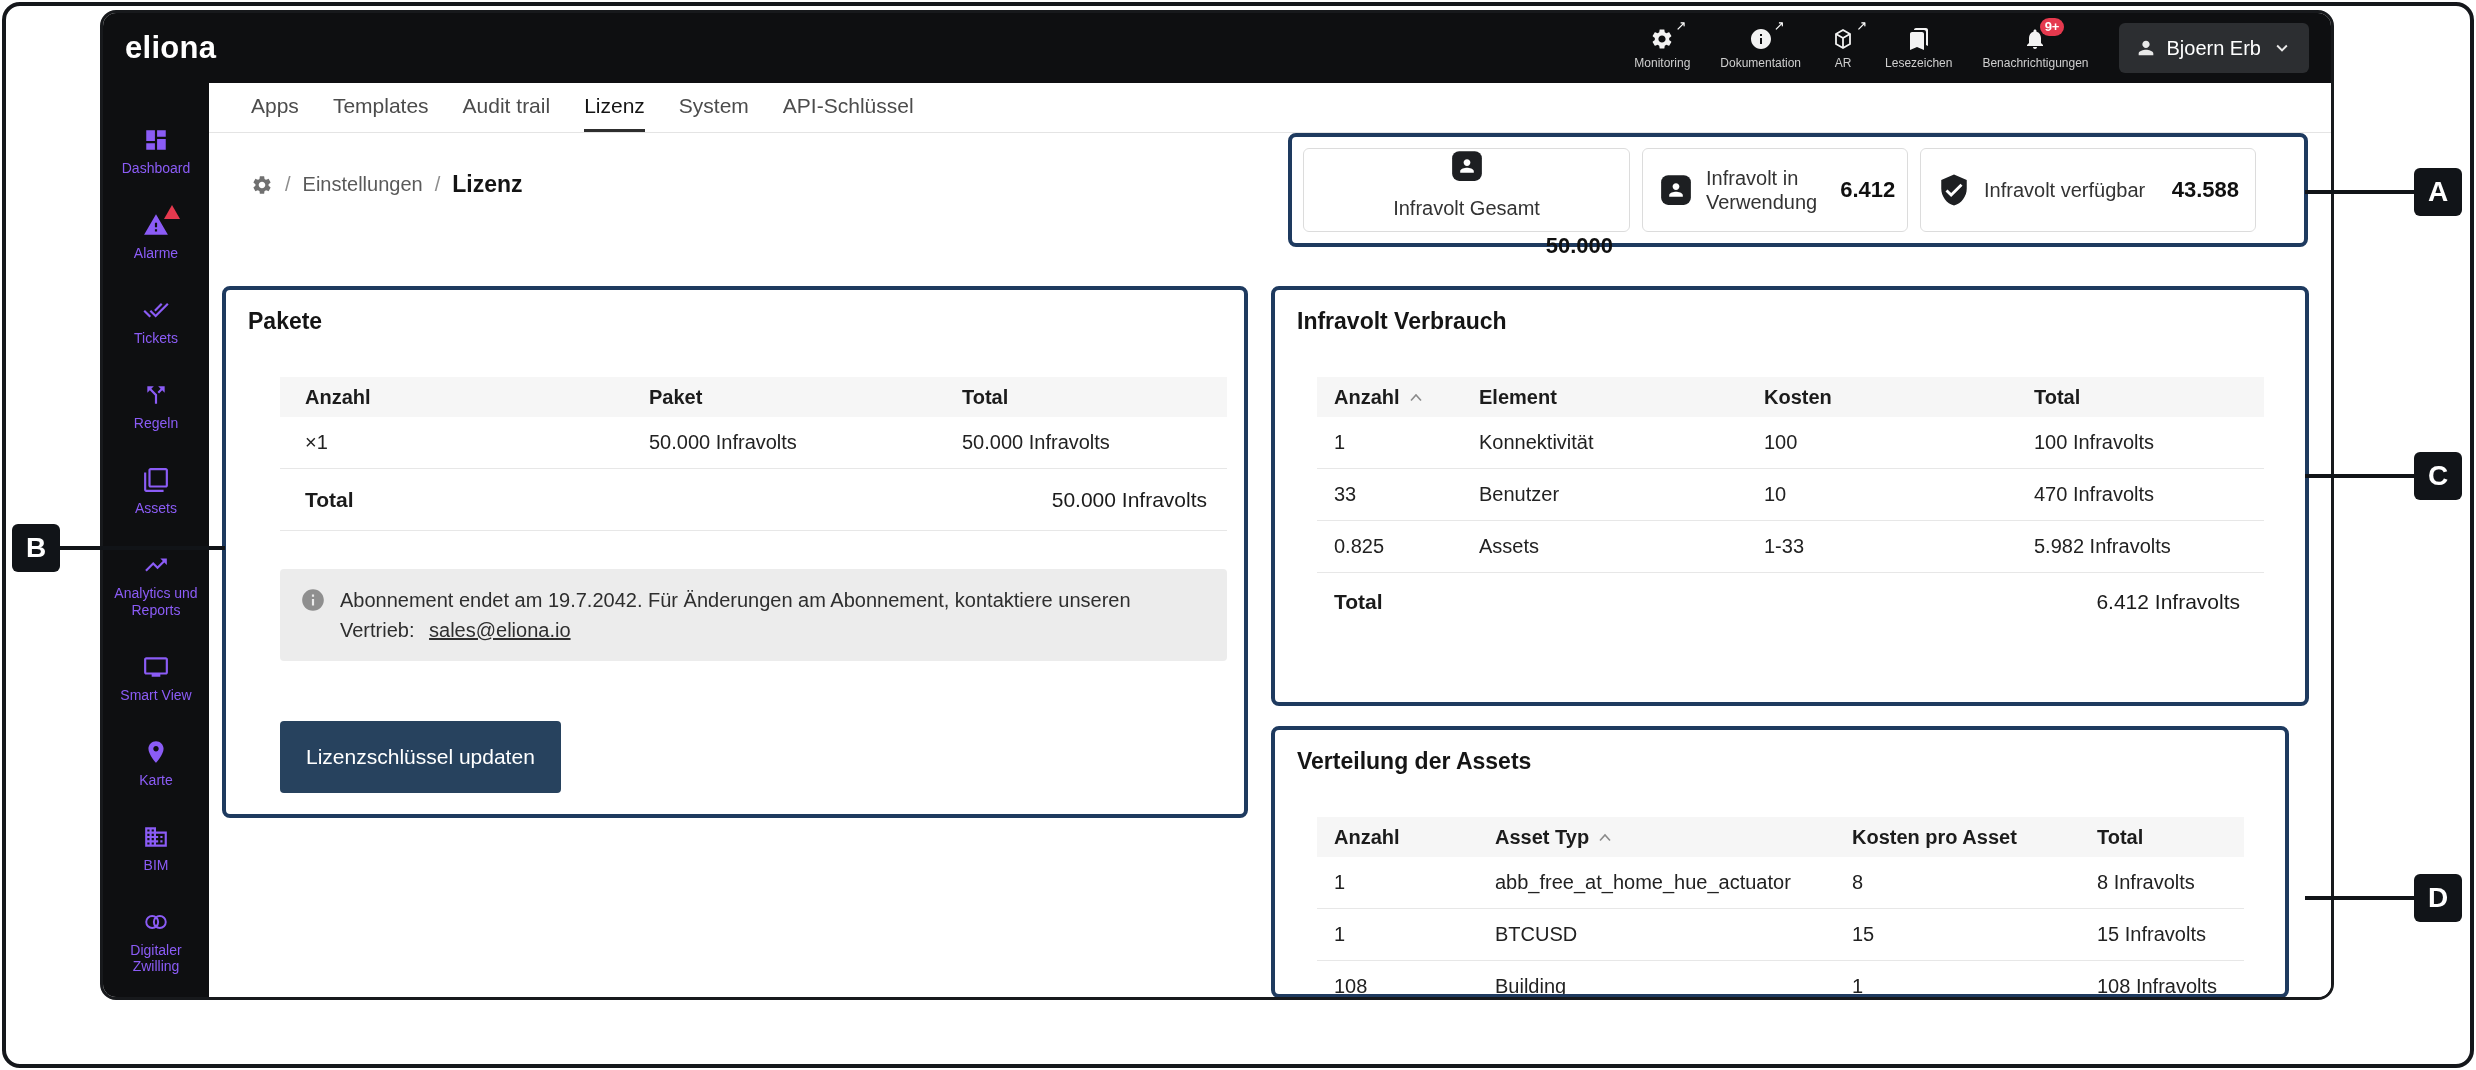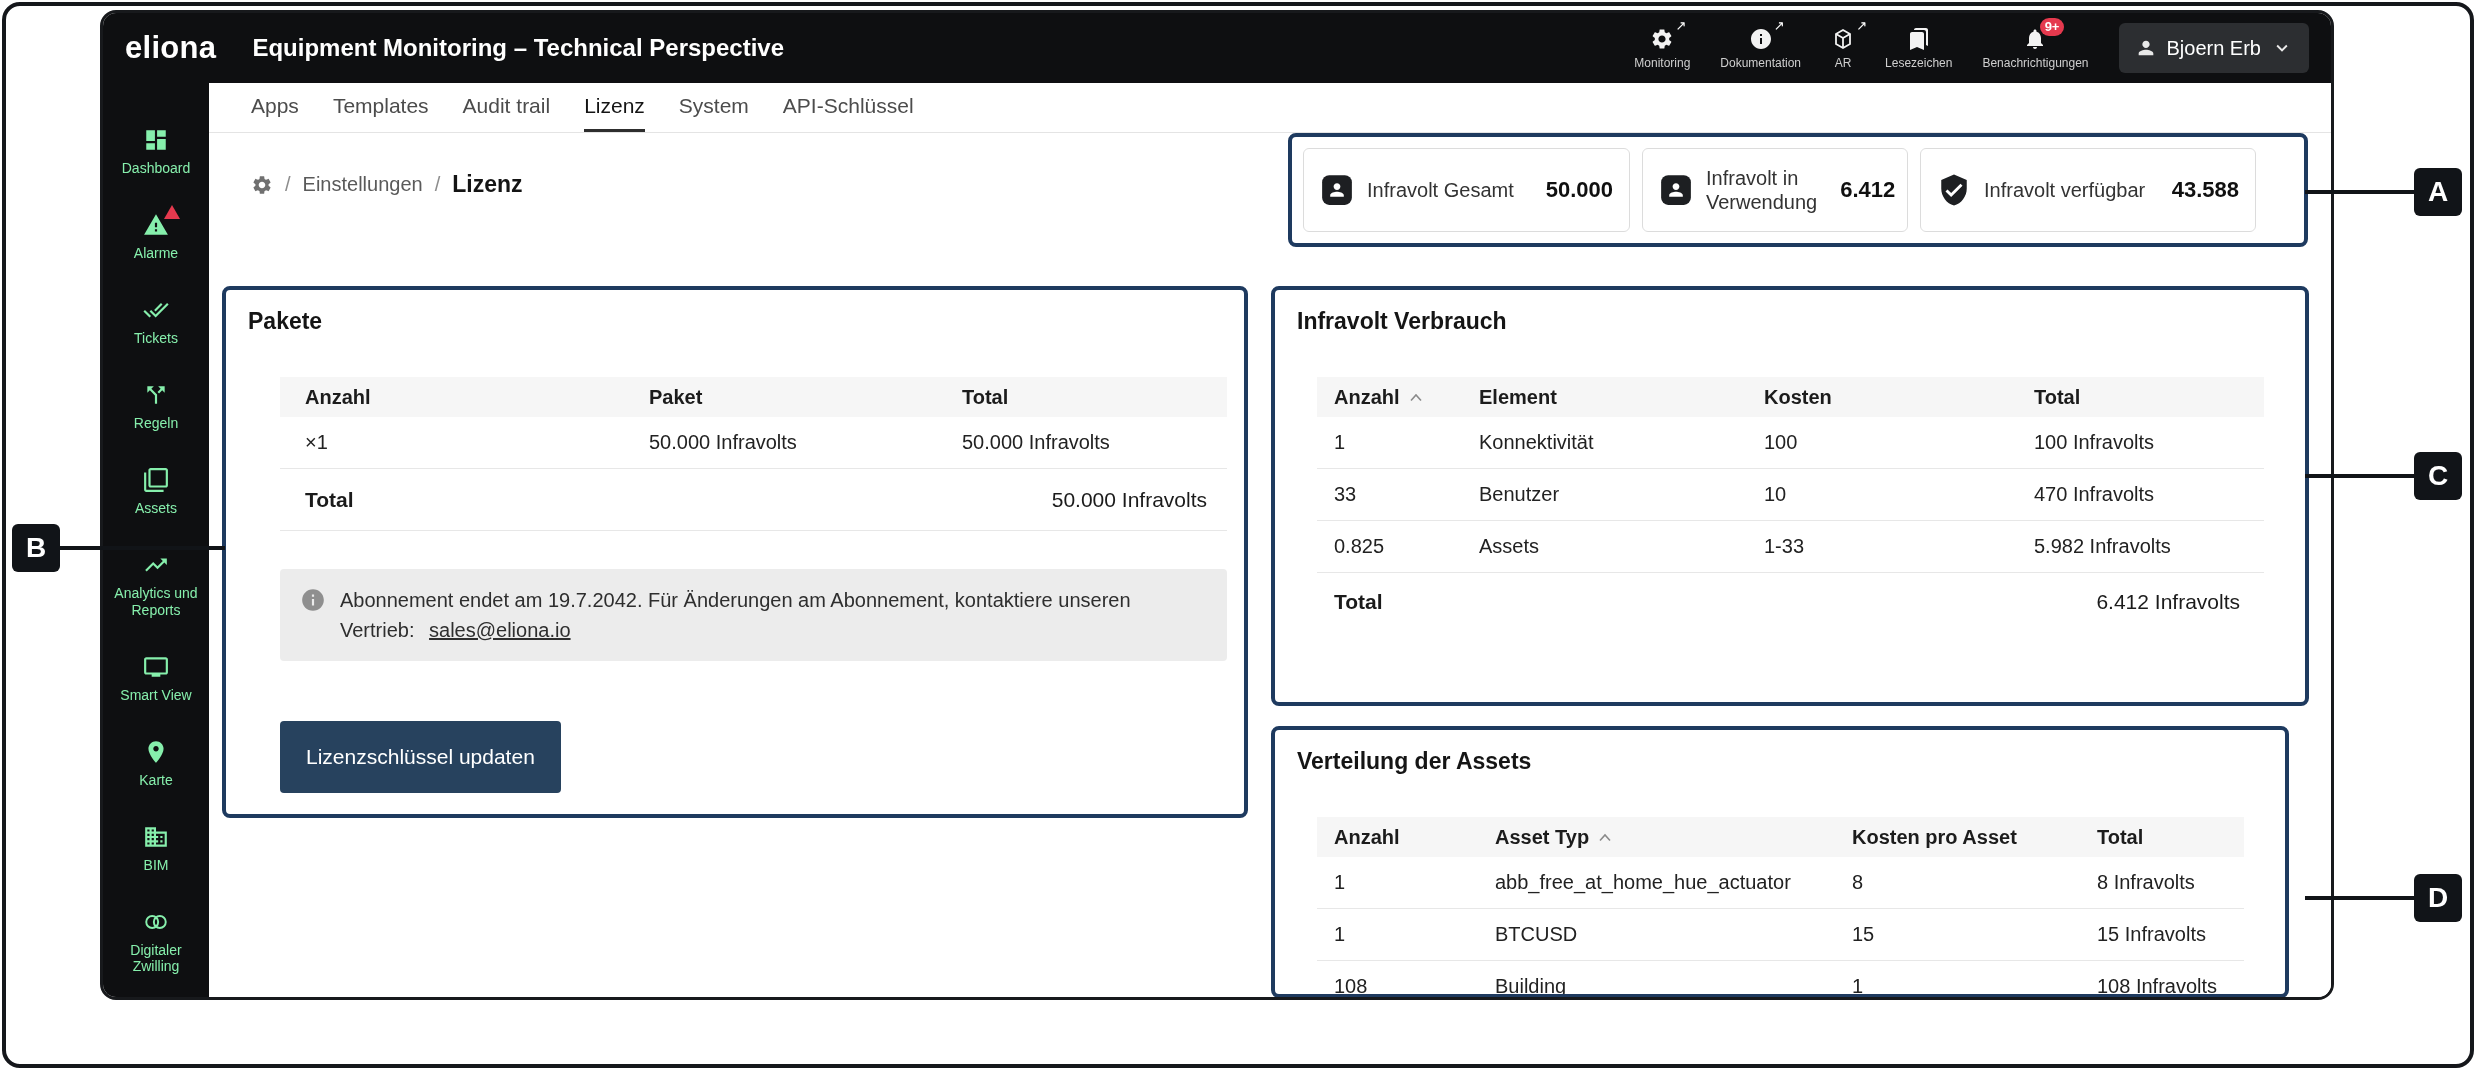--- a/index.html
+++ b/index.html
@@ -45,21 +45,21 @@
   }
   .user-chip svg { width:22px; height:22px; fill:#e8e8e8; }
   .app-body { flex:1; display:flex; min-height:0; }
   
   .sidebar {
     width: 106px; flex: 0 0 auto; background: var(--header-bg, #0e0f11);
     display:flex; flex-direction:column; align-items:center; padding-top: 26px; overflow:hidden;
   }
   .side-item {
     width:100%; display:flex; flex-direction:column; align-items:center; gap:7px;
-    padding: 18px 3px; color:#86efac; cursor:pointer;
+    padding: 18px 3px; color:#8b5cf6; cursor:pointer;
   }
   .side-item svg { width:26px; height:26px; fill: currentColor; display:block; }
   .side-label { font-size:14px; line-height:1.15; text-align:center; }
   .icon-rel { position:relative; display:inline-block; }
   .tri-badge {
     position:absolute; top:-7px; right:-11px; width:16px; height:14px;
     background: var(--alert-red, #e5394e); clip-path: polygon(50% 0, 0 100%, 100% 100%);
   }
   
   .content { flex:1; position:relative; background:#fff; }
@@ -79,21 +79,21 @@
   .stats-box {
     position:absolute; left:1079px; top:50px; width:1020px; height:114px;
     border: 4px solid var(--annotation-border, #1e3a5f); border-radius: 8px;
     display:flex; gap:12px; padding:11px; background:#fff;
   }
   .stat-card { border:1px solid #dcdcdc; border-radius:6px; display:flex; align-items:center; gap:13px; padding:0 16px; background:#fff; }
   .stat-card .stat-icon { width:34px; height:34px; flex:0 0 auto; }
   .stat-label { font-size:20px; color:#333; line-height:1.22; }
   .nowrap { white-space: nowrap; }
   .stat-value { margin-left:auto; font-weight:700; font-size:22px; color:#101010; padding-left:10px; }
-  .w1 { width:327px; } .w2 { width:266px; } .w3 { width:336px; }
+  .w1 { width:327px;flex-direction:column; } .w2 { width:266px; } .w3 { width:336px; }
   
   .panel { position:absolute; background:#fff; border:4px solid var(--annotation-border, #1e3a5f); border-radius:8px; overflow:hidden; }
   .panel-pakete     { left:13px;   top:203px; width:1026px; height:532px; }
   .panel-verbrauch  { left:1062px; top:203px; width:1038px; height:420px; }
   .panel-verteilung { left:1062px; top:643px; width:1018px; height:272px; }
   .panel-title { margin:18px 0 0 22px; font-size:23px; font-weight:700; color:#151515; }
   .table { margin-top:42px; }
   .panel-pakete .table { margin-left:54px; margin-right:17px; }
   .panel-verbrauch .table, .panel-verteilung .table { margin-left:42px; margin-right:41px; }
   .thead { display:grid; align-items:center; background:#f6f6f6; height:40px; font-weight:700; font-size:20px; color:#1c1c1c; }
@@ -138,21 +138,20 @@
 </style>
 </head>
 <body>
 
 <div class="frame"></div>
 
 <div class="app">
 
   <header class="app-header">
     <div class="logo">eliona</div>
-    <div class="app-title">Equipment Monitoring – Technical Perspective</div>
 
     <nav class="hnav">
       <div class="hnav-item">
         <span class="icon-wrap">
           <svg viewBox="0 0 24 24">
               <path d="M19.14 12.94c.04-.3.06-.61.06-.94 0-.32-.02-.64-.07-.94l2.03-1.58c.18-.14.23-.41.12-.61l-1.92-3.32c-.12-.22-.37-.29-.59-.22l-2.39.96c-.5-.38-1.03-.7-1.62-.94l-.36-2.54c-.04-.24-.24-.41-.48-.41h-3.84c-.24 0-.43.17-.47.41l-.36 2.54c-.59.24-1.13.57-1.62.94l-2.39-.96c-.22-.08-.47 0-.59.22L2.74 8.87c-.12.21-.08.47.12.61l2.03 1.58c-.05.3-.09.63-.09.94s.02.64.07.94l-2.03 1.58c-.18.14-.23.41-.12.61l1.92 3.32c.12.22.37.29.59.22l2.39-.96c.5.38 1.03.7 1.62.94l.36 2.54c.05.24.24.41.48.41h3.84c.24 0 .44-.17.47-.41l.36-2.54c.59-.24 1.13-.56 1.62-.94l2.39.96c.22.08.47 0 .59-.22l1.92-3.32c.12-.22.07-.47-.12-.61l-2.01-1.58zM12 15.6c-1.98 0-3.6-1.62-3.6-3.6s1.62-3.6 3.6-3.6 3.6 1.62 3.6 3.6-1.62 3.6-3.6 3.6z"></path>
             </svg>
           <span class="ext-arrow"></span>
         </span>
         <span class="hnav-label">Monitoring</span>

